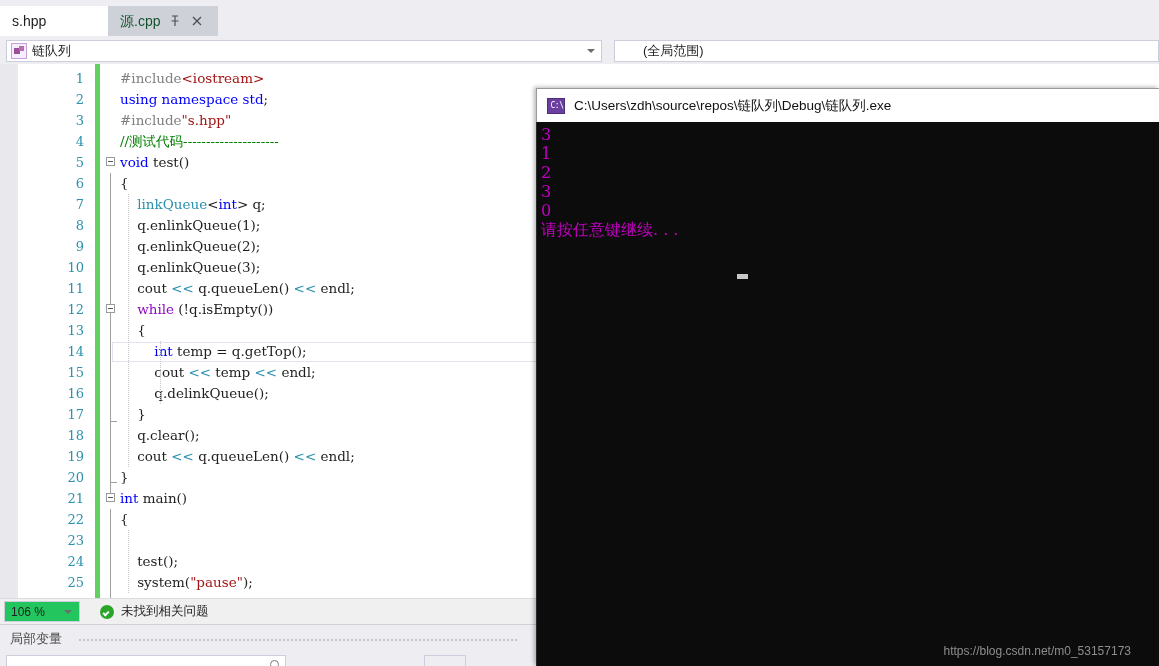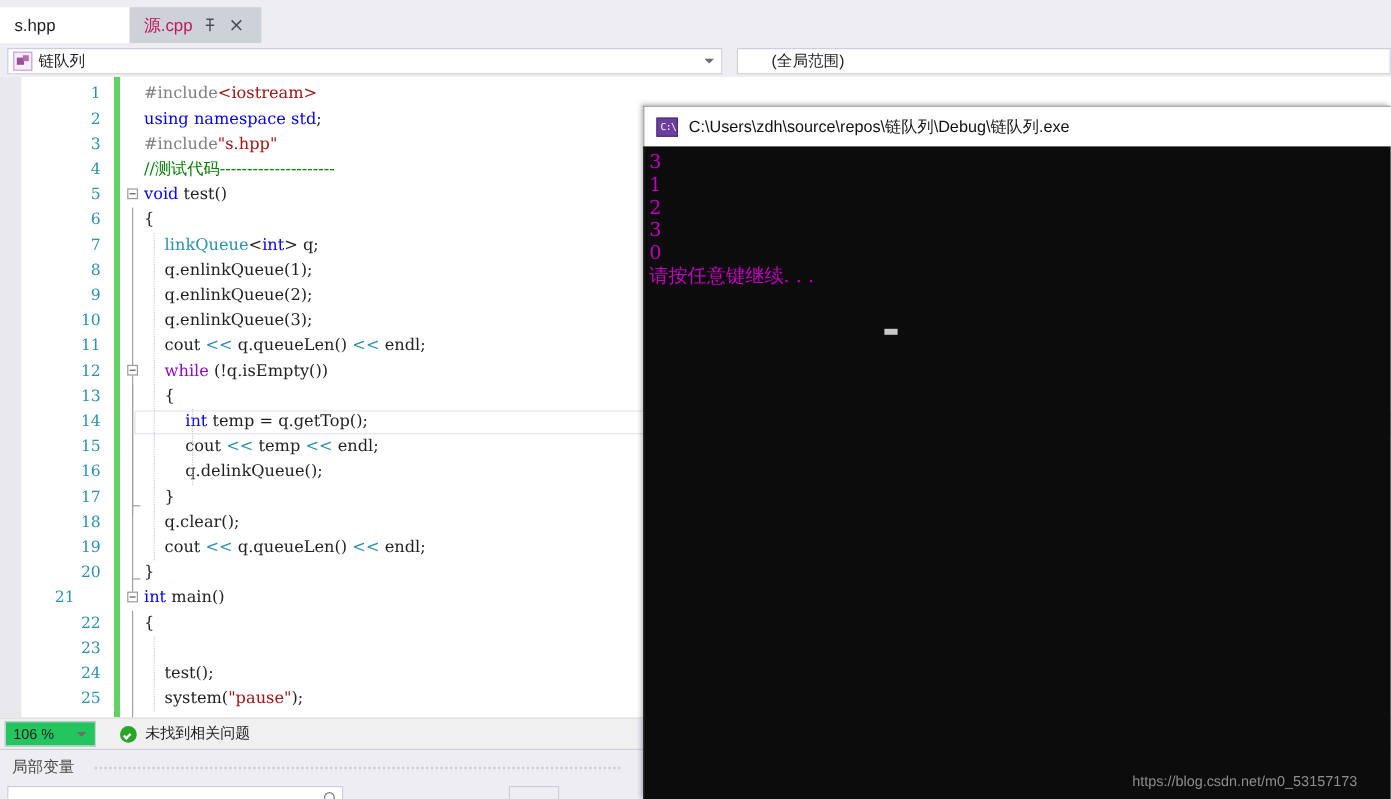--- a/index.html
+++ b/index.html
@@ -47,21 +47,21 @@
     width: 108px;
     padding-left: 12px;
     background: #ffffff;
     color: #1e1e1e;
   }
   #tab-yuancpp {
     left: 108px;
     width: 110px;
     padding-left: 12px;
     background: #cfd1d9;
-    color: #be185d;
+    color: #14532d;
   }
   .tab-label { line-height: 30px; }
   .tab-icon {
     margin-left: 8px;
     width: 14px; height: 14px;
     display: inline-block;
     position: relative;
     color: #4a4f57;
     font-size: 13px;
     line-height: 14px;
@@ -510,21 +510,21 @@
         <div class="linenum" style="top: 214px;">11</div>
         <div class="linenum" style="top: 235px;">12</div>
         <div class="linenum" style="top: 256px;">13</div>
         <div class="linenum" style="top: 277px;">14</div>
         <div class="linenum" style="top: 298px;">15</div>
         <div class="linenum" style="top: 319px;">16</div>
         <div class="linenum" style="top: 340px;">17</div>
         <div class="linenum" style="top: 361px;">18</div>
         <div class="linenum" style="top: 382px;">19</div>
         <div class="linenum" style="top: 403px;">20</div>
-        <div class="linenum" style="top: 424px; text-align: center;">21</div>
+        <div class="linenum" style="top: 424px;">21</div>
         <div class="linenum" style="top: 445px;">22</div>
         <div class="linenum" style="top: 466px;">23</div>
         <div class="linenum" style="top: 487px;">24</div>
         <div class="linenum" style="top: 508px;">25</div>
       </div>
     <div id="changebar"></div>
 
     <div id="current-line"></div>
 
     <div id="code-area">

